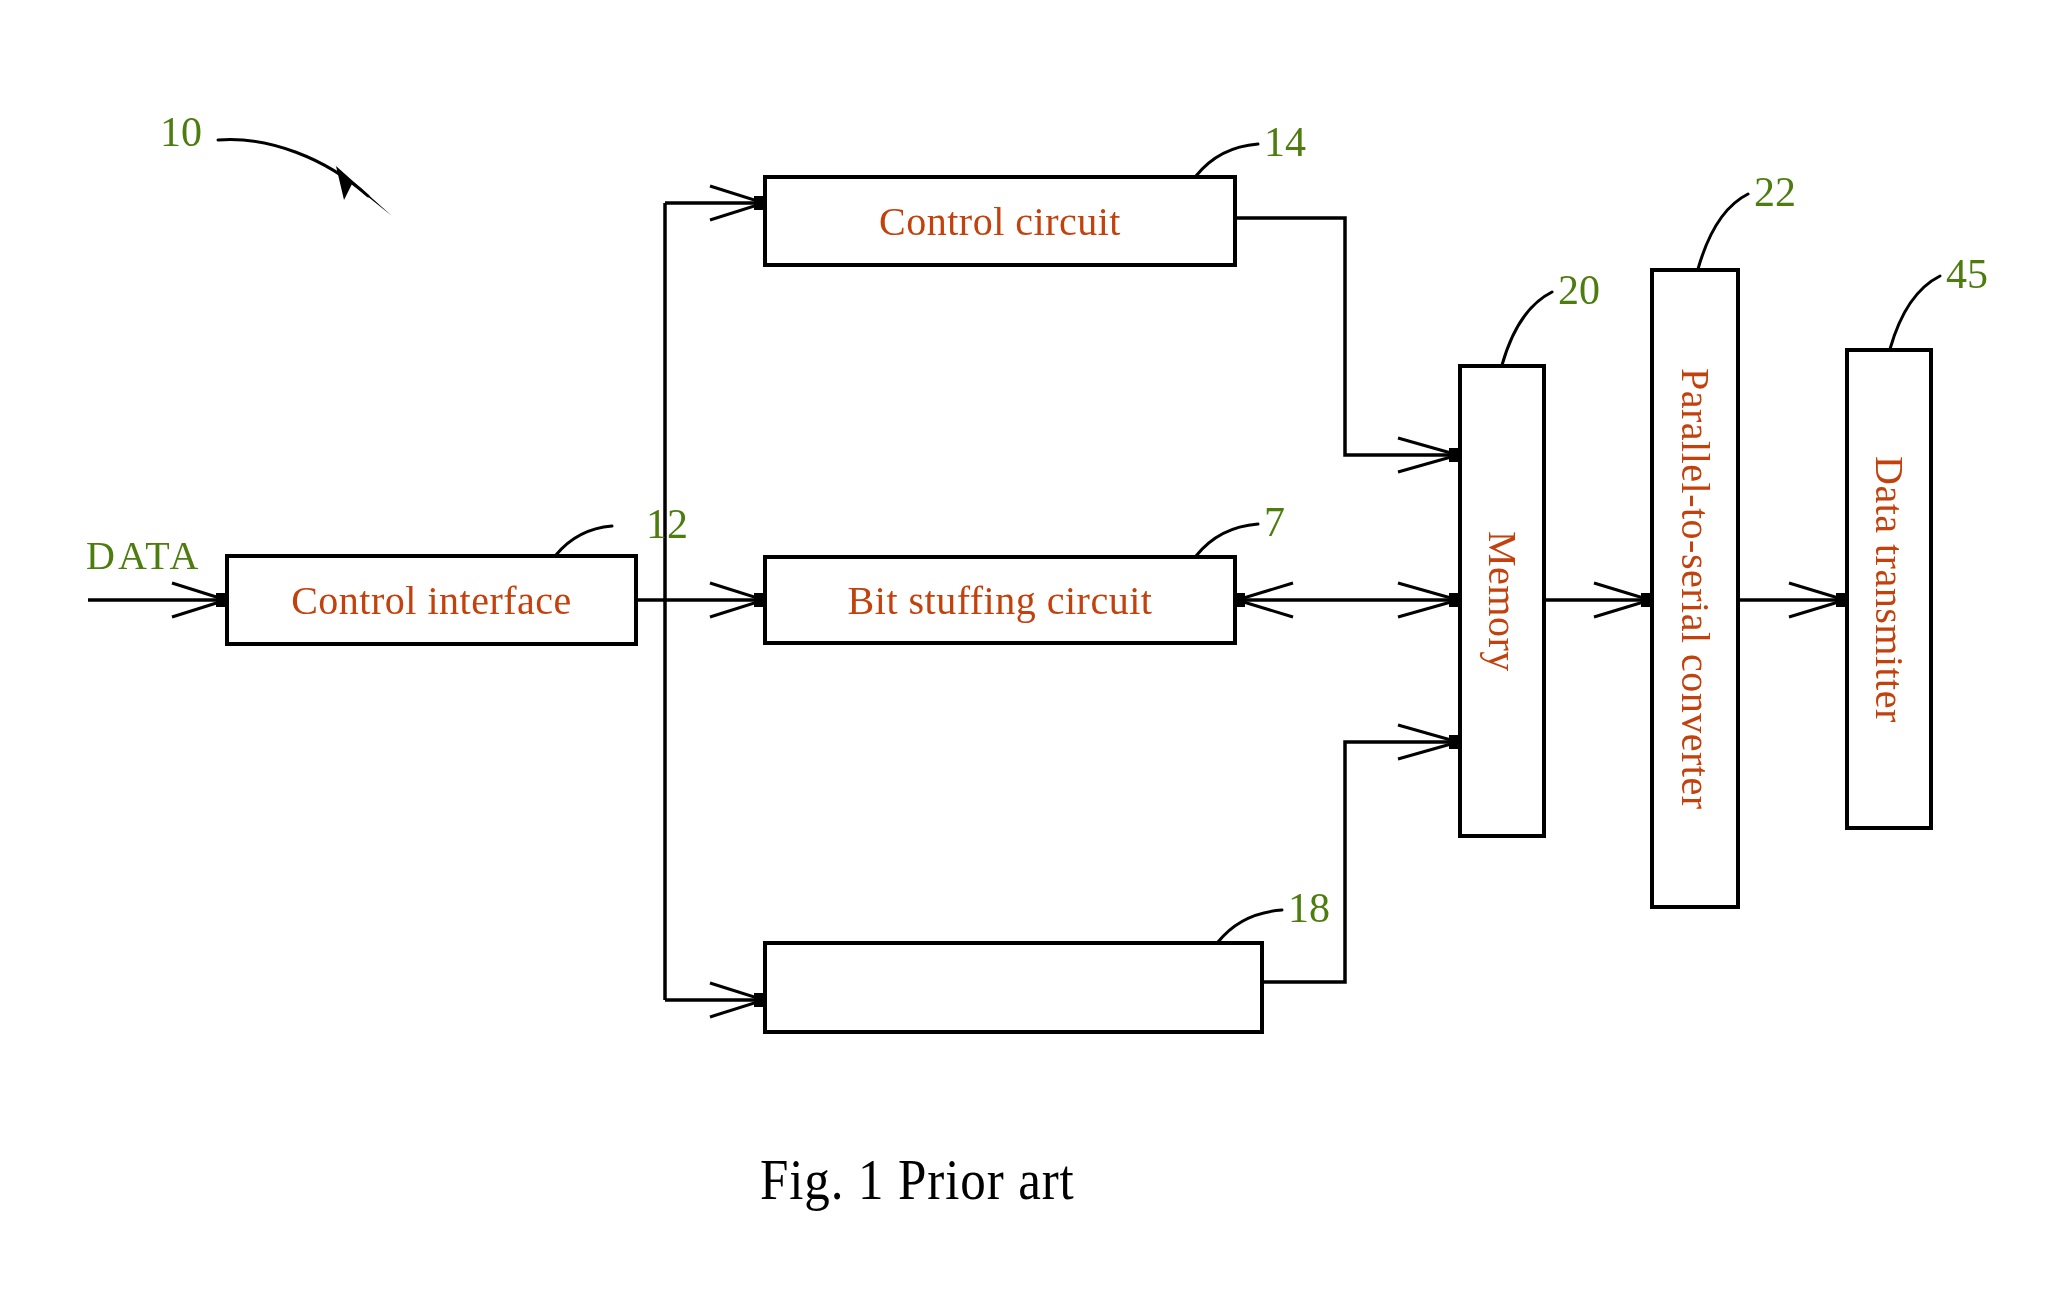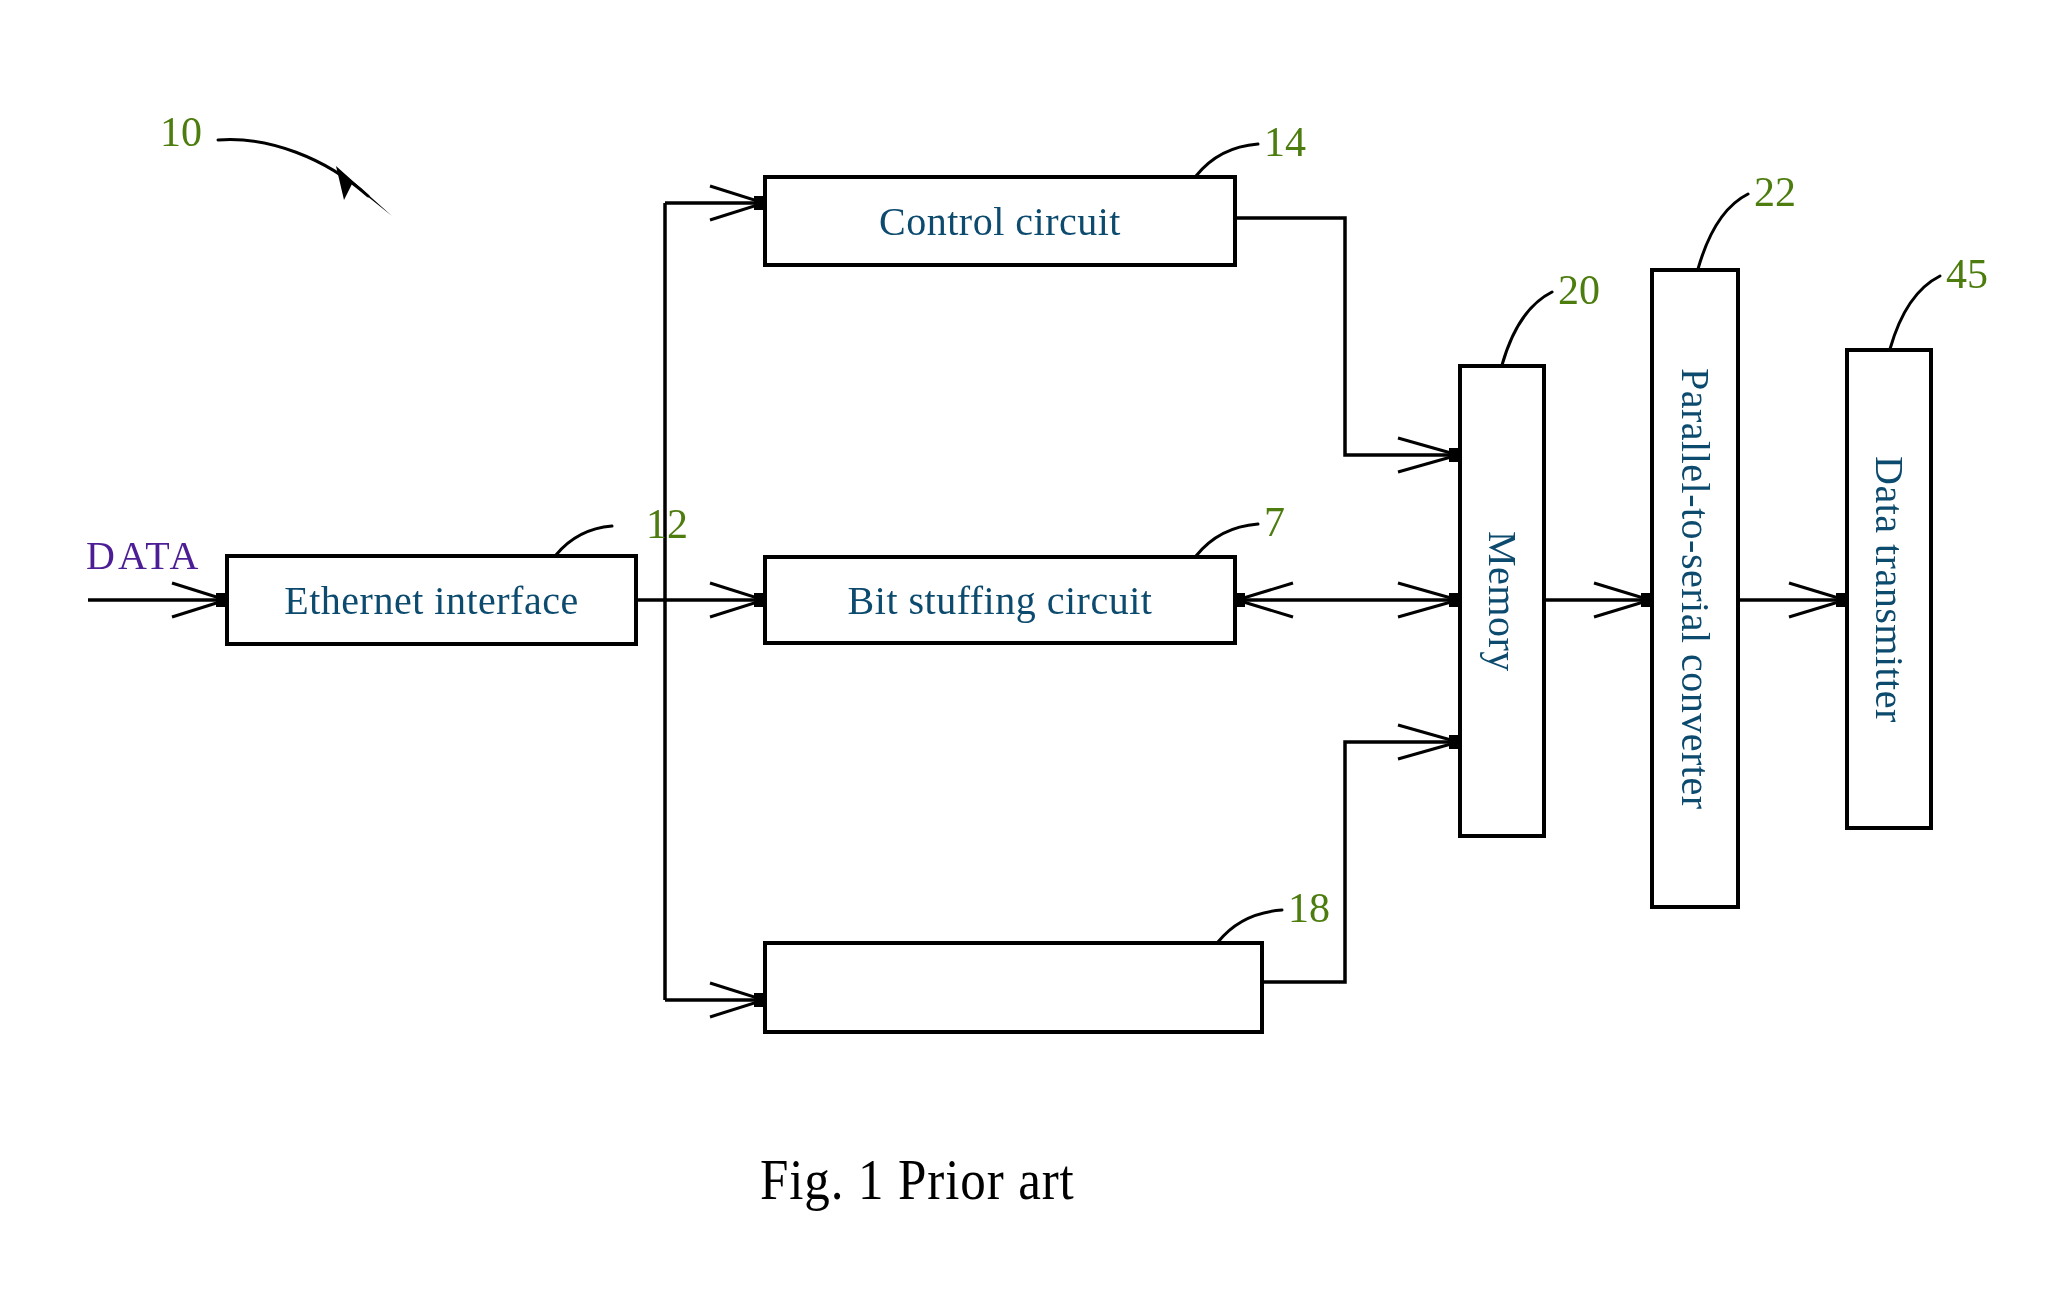--- a/index.html
+++ b/index.html
@@ -56,42 +56,42 @@
     fill: #000000;
     stroke: none;
   }
   .box-label {
     position: absolute;
     display: flex;
     align-items: center;
     justify-content: center;
     font-family: "Liberation Serif", "DejaVu Serif", serif;
     font-size: 40px;
-    color: #0c4a6e;
+    color: #c2410c;
     white-space: nowrap;
     letter-spacing: 0.5px;
     pointer-events: none;
   }
   .box-label.vert {
     writing-mode: vertical-rl;
     text-orientation: mixed;
   }
   .ref-num {
     position: absolute;
     font-family: "Liberation Serif", "DejaVu Serif", serif;
     font-size: 42px;
     color: #4d7c0f;
     white-space: nowrap;
   }
   .data-label {
     position: absolute;
     font-family: "Liberation Serif", "DejaVu Serif", serif;
     font-size: 40px;
     letter-spacing: 3px;
-    color: #4c1d95;
+    color: #4d7c0f;
     white-space: nowrap;
   }
   .fig-caption {
     position: absolute;
     font-family: "Liberation Serif", "DejaVu Serif", serif;
     font-size: 58px;
     letter-spacing: 1px;
     color: #000000;
     white-space: nowrap;
     transform: scaleX(0.88);
@@ -200,21 +200,21 @@
     <path class="leader" d="M 1502 365 C 1512 330, 1528 304, 1552 292"></path>
 
     <path class="leader" d="M 1698 269 C 1708 234, 1724 206, 1748 194"></path>
 
     <path class="leader" d="M 1890 349 C 1900 314, 1916 288, 1940 276"></path>
 
   </svg>
 
   <div class="data-label" style="left:86px; top:532px;">DATA</div>
 
-  <div class="box-label" style="left:227px; top:556px; width:409px; height:88px;">Ethernet interface</div>
+  <div class="box-label" style="left:227px; top:556px; width:409px; height:88px;">Control interface</div>
 
   <div class="box-label" style="left:765px; top:177px; width:470px; height:88px;">Control circuit</div>
 
   <div class="box-label" style="left:765px; top:557px; width:470px; height:86px;">Bit stuffing circuit</div>
 
 
   <div class="box-label vert" style="left:1460px; top:366px; width:84px; height:470px;">Memory</div>
 
   <div class="box-label vert" style="left:1652px; top:270px; width:86px; height:637px;">Parallel-to-serial converter</div>
 

